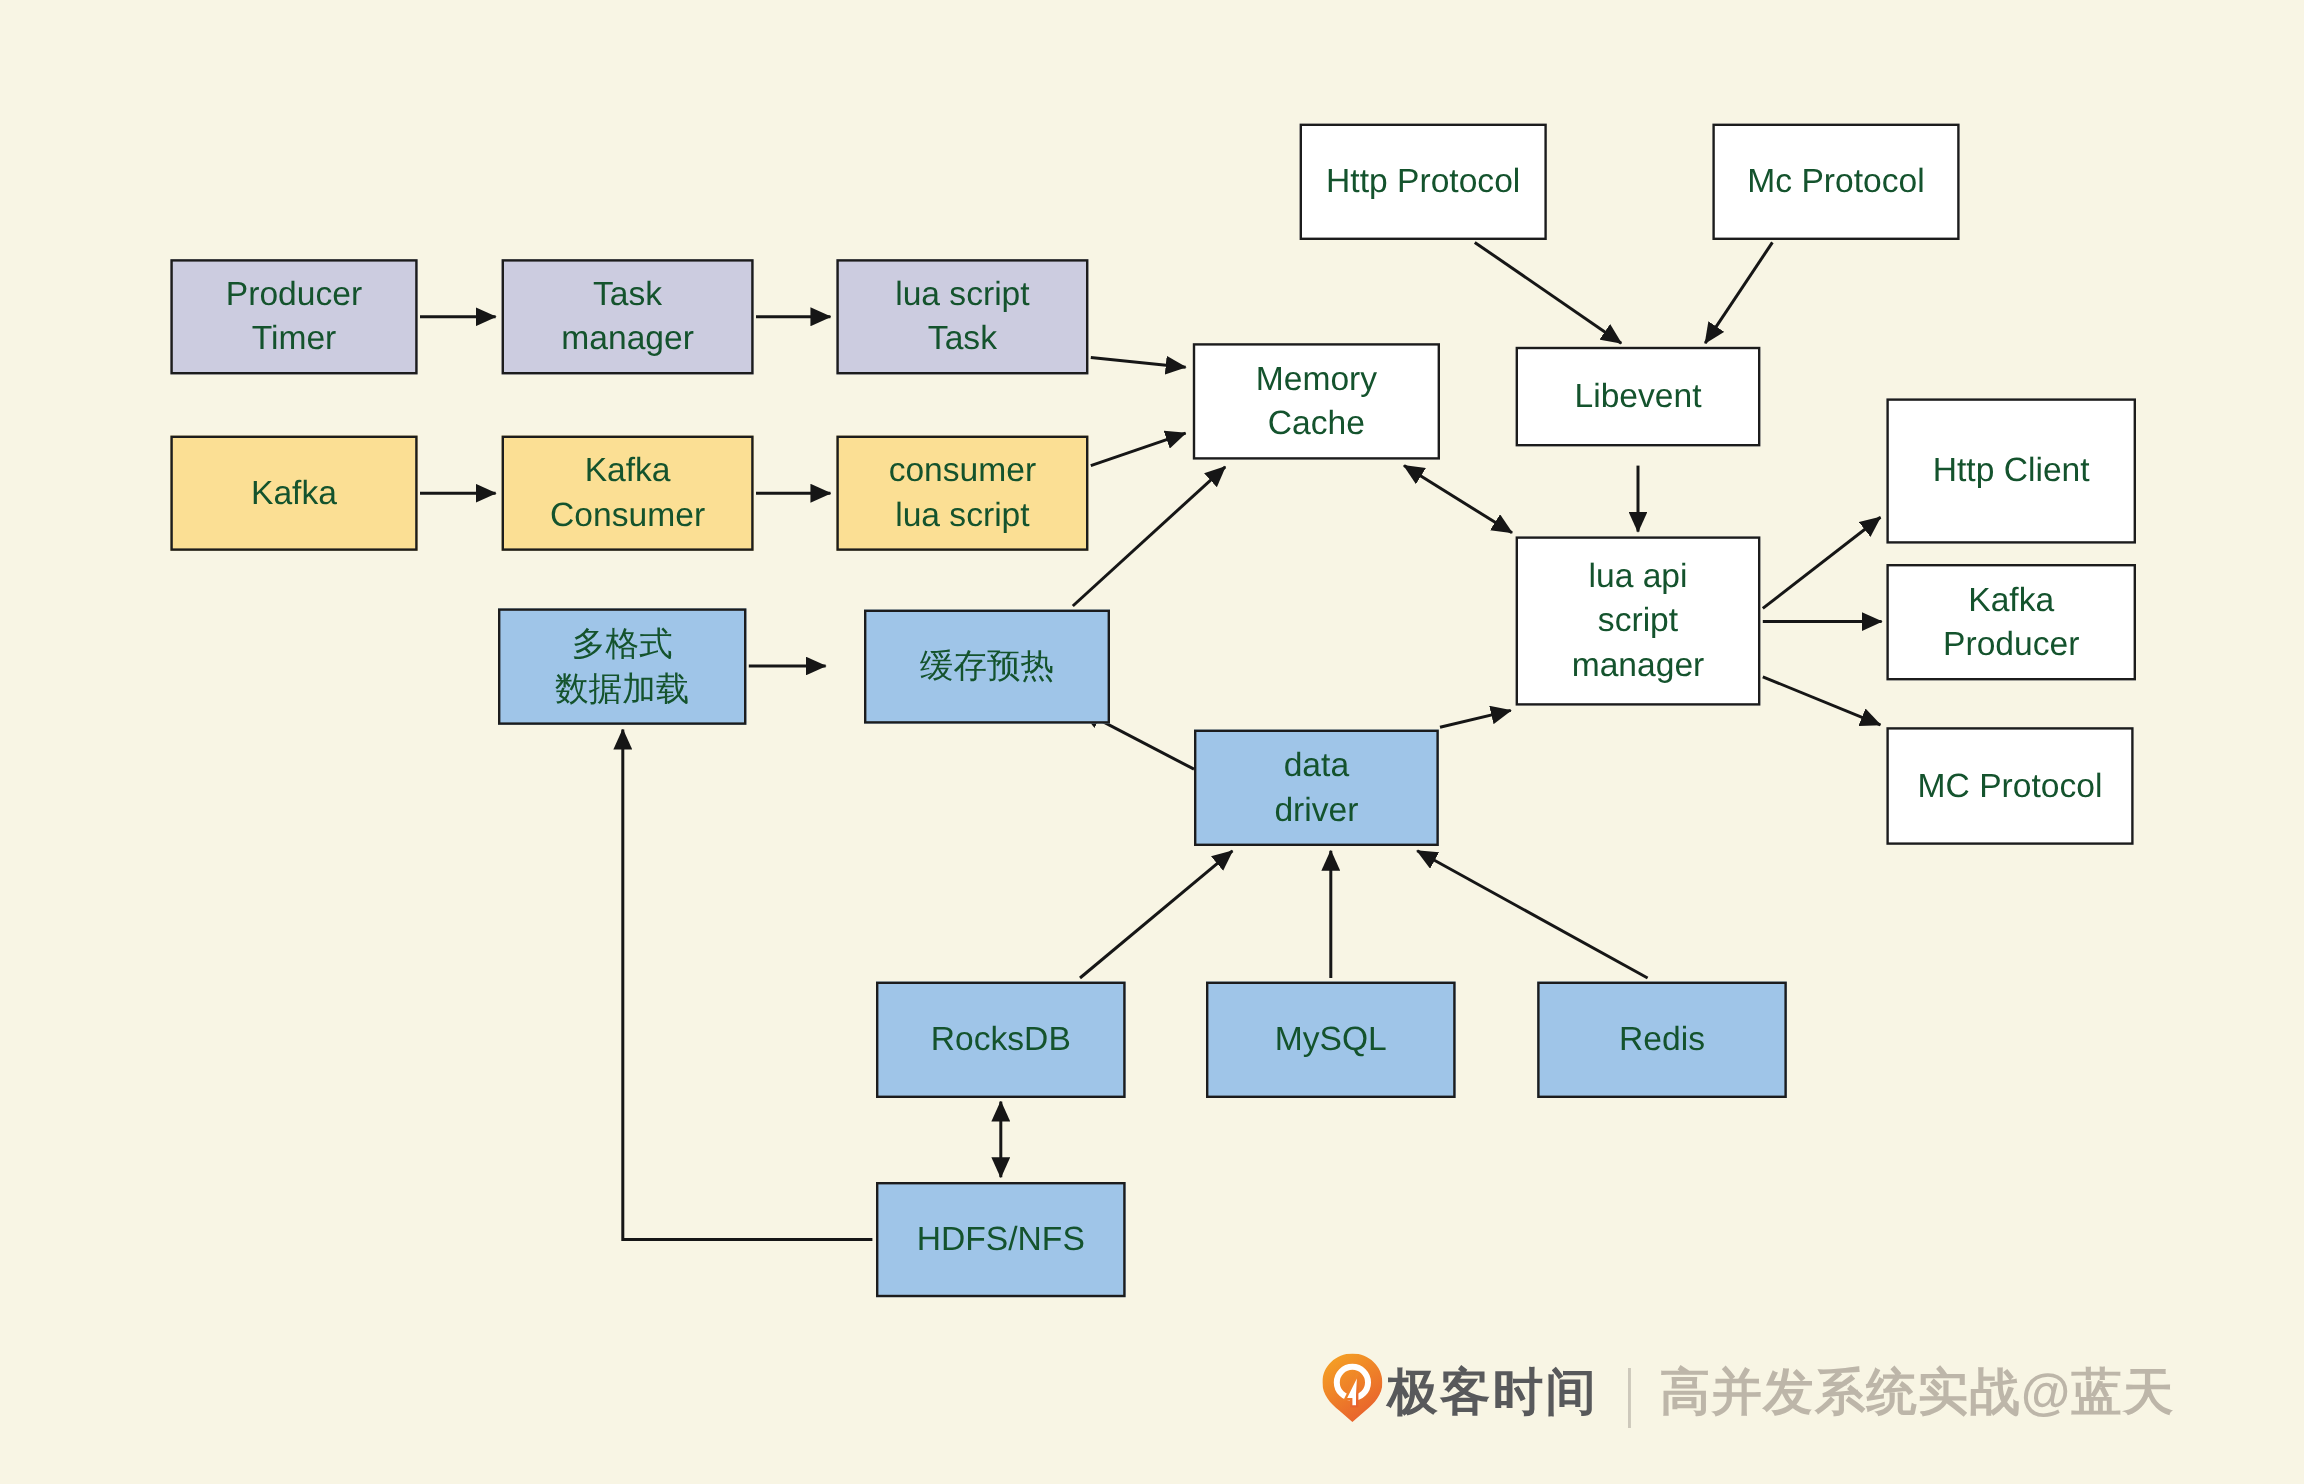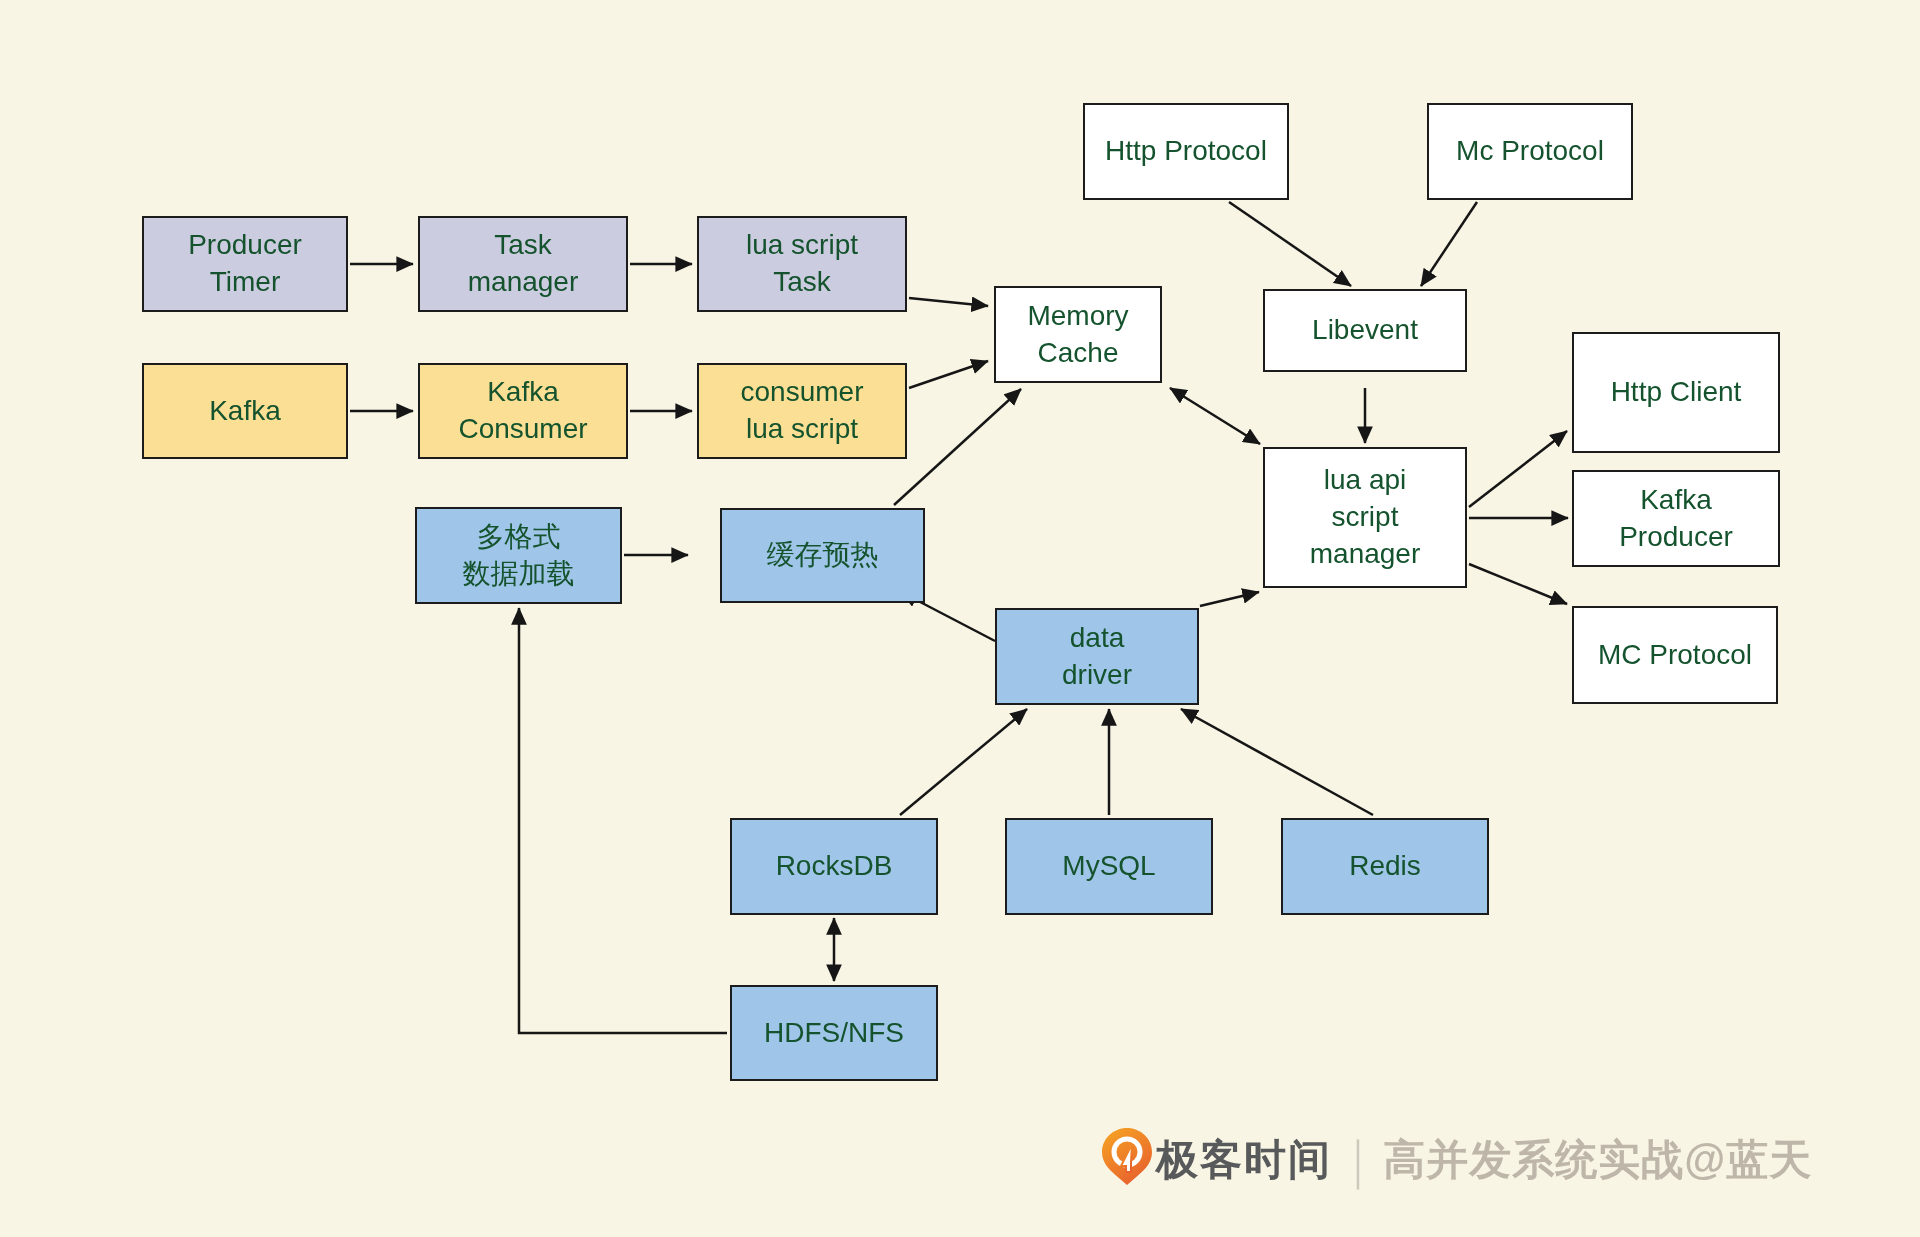--- a/index.html
+++ b/index.html
@@ -63,21 +63,21 @@
 manager</div>
   <div class="node" style="left: 697px; top: 216px; width: 210px; height: 96px; background: rgb(204, 204, 224);">lua script
 Task</div>
   <div class="node" style="left: 142px; top: 363px; width: 206px; height: 96px; background: rgb(251, 223, 148);">Kafka</div>
   <div class="node" style="left: 418px; top: 363px; width: 210px; height: 96px; background: rgb(251, 223, 148);">Kafka
 Consumer</div>
   <div class="node" style="left: 697px; top: 363px; width: 210px; height: 96px; background: rgb(251, 223, 148);">consumer
 lua script</div>
   <div class="node" style="left: 1083px; top: 103px; width: 206px; height: 97px; background: rgb(255, 255, 255);">Http Protocol</div>
   <div class="node" style="left: 1427px; top: 103px; width: 206px; height: 97px; background: rgb(255, 255, 255);">Mc Protocol</div>
-  <div class="node" style="left: 994px; top: 286px; width: 168px; height: 97px; background: rgb(255, 255, 255);">Memory
+  <div class="node" style="left: 994px; top: 286px; width: 206px; height: 97px; background: rgb(255, 255, 255);">Memory
 Cache</div>
   <div class="node" style="left: 1263px; top: 289px; width: 204px; height: 83px; background: rgb(255, 255, 255);">Libevent</div>
   <div class="node" style="left: 1263px; top: 447px; width: 204px; height: 141px; background: rgb(255, 255, 255);">lua api
 script
 manager</div>
   <div class="node" style="left: 1572px; top: 332px; width: 208px; height: 121px; background: rgb(255, 255, 255);">Http Client</div>
   <div class="node" style="left: 1572px; top: 470px; width: 208px; height: 97px; background: rgb(255, 255, 255);">Kafka
 Producer</div>
   <div class="node" style="left: 1572px; top: 606px; width: 206px; height: 98px; background: rgb(255, 255, 255);">MC Protocol</div>
   <div class="node" style="left: 415px; top: 507px; width: 207px; height: 97px; background: rgb(159, 197, 232);">多格式

